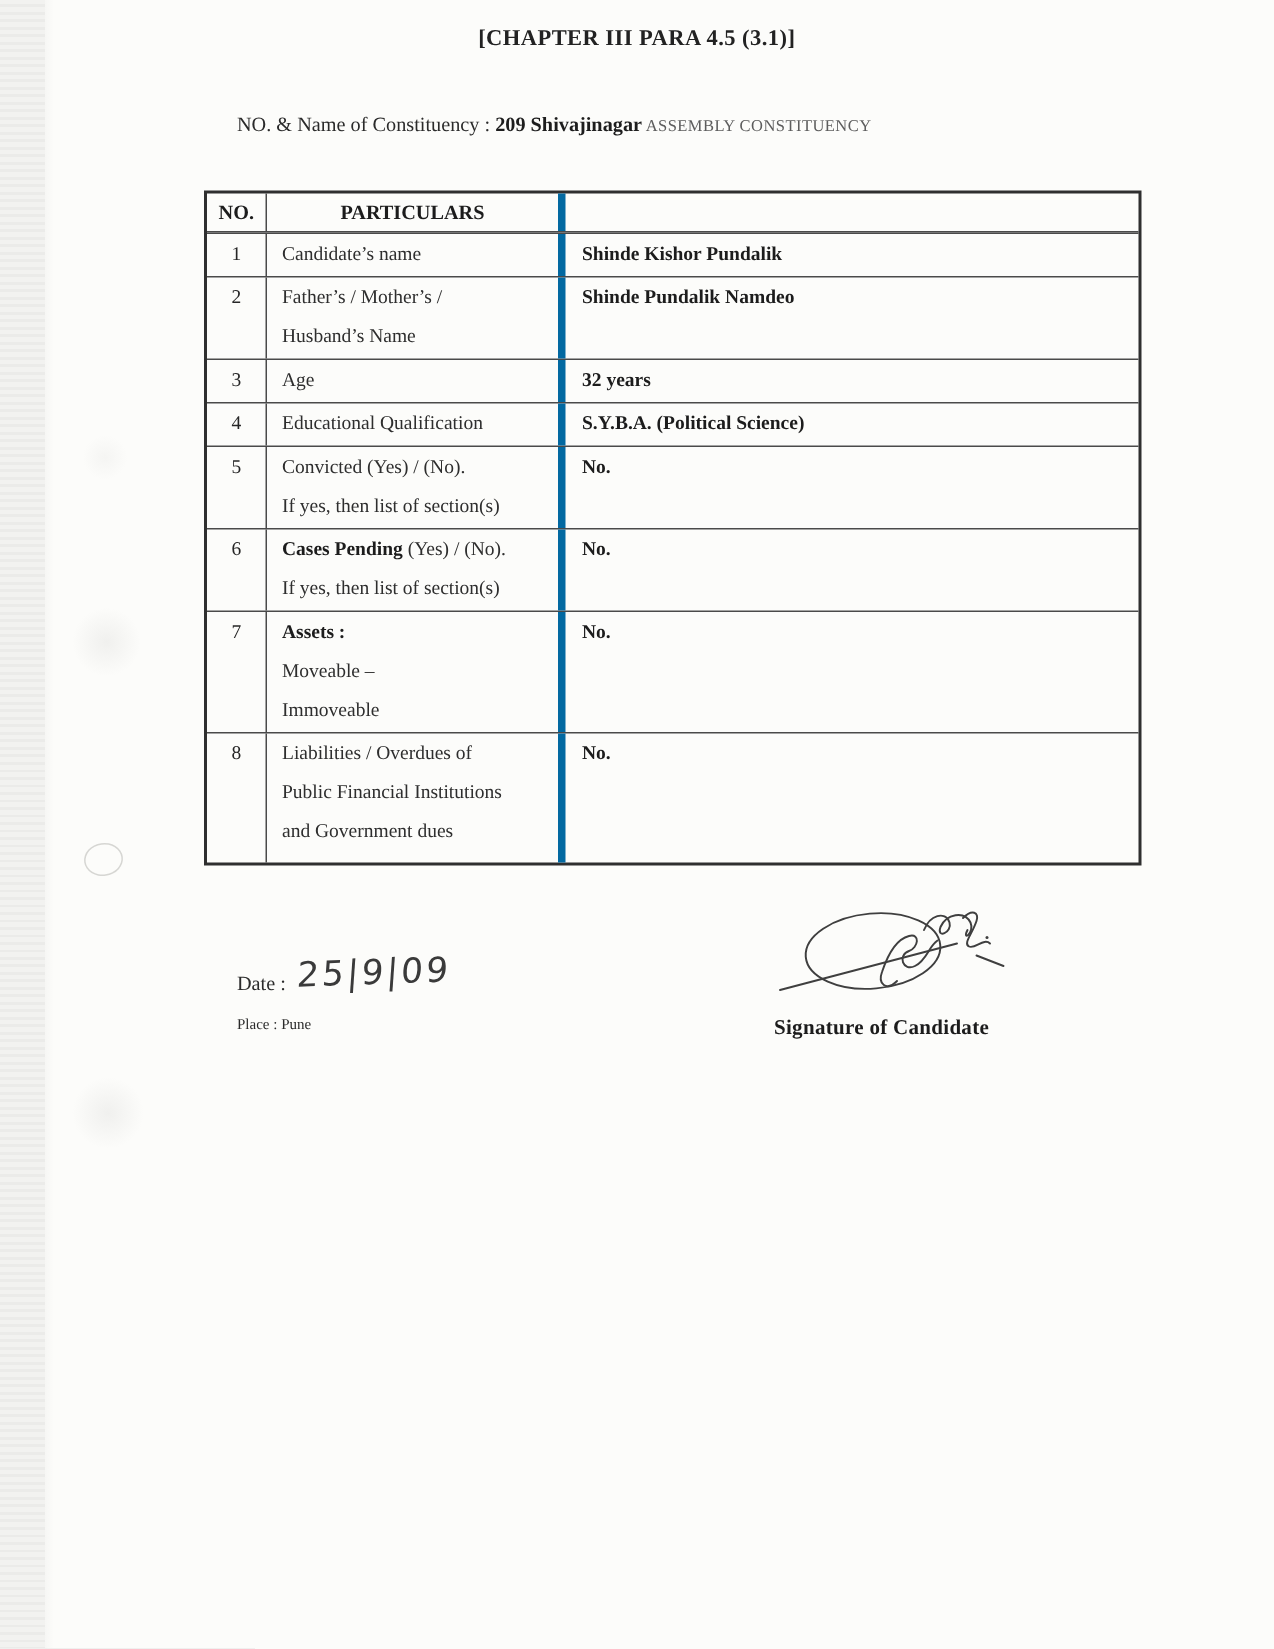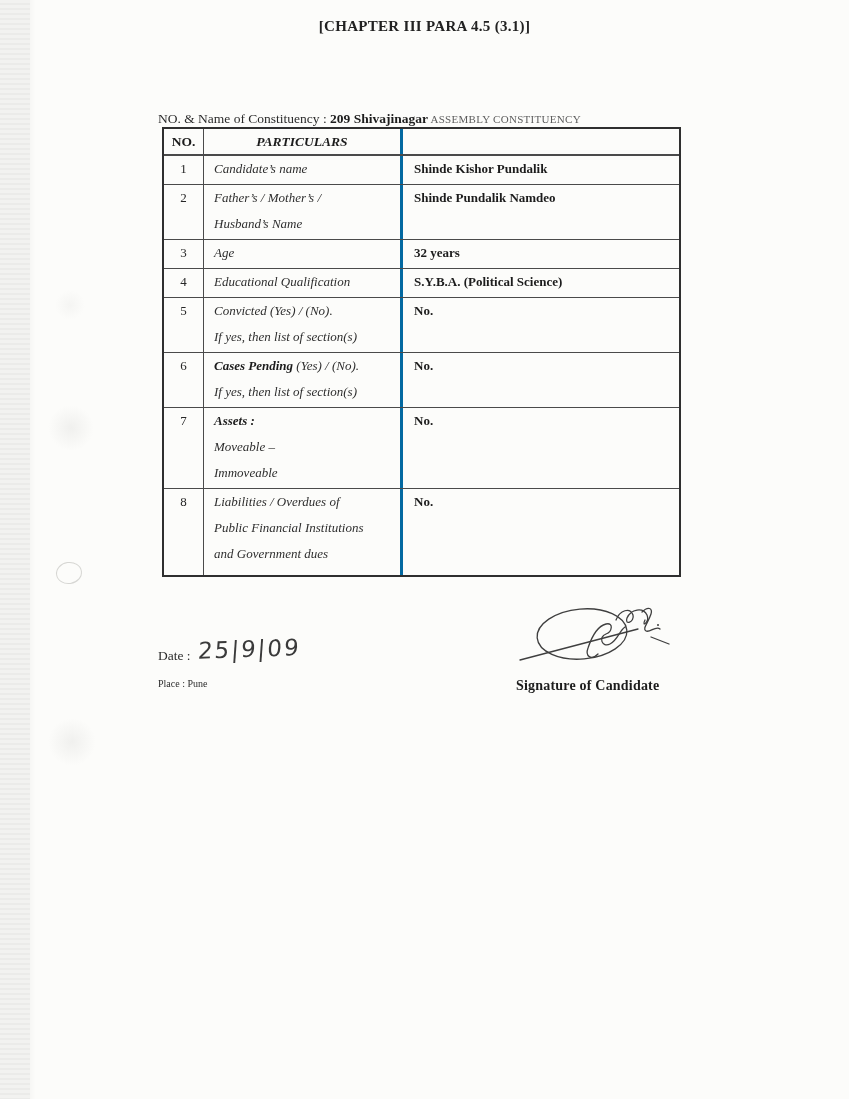--- a/index.html
+++ b/index.html
@@ -22,38 +22,38 @@
     background:radial-gradient(circle, #f0f0ee 0%, rgba(240,240,238,0) 70%);
   }
   .artifact-circle {
     position:absolute; border:1px solid #cfcfcb; border-radius:50%;
     transform:rotate(-8deg); opacity:.85;
   }
   .doc-title {
     position:absolute; top:18px; left:0; width:100%; text-align:center;
     font-size:15px; font-weight:bold; letter-spacing:.3px; color:#222;
   }
-  .constituency { position:absolute; top:75px; left:158px; font-size:13.5px; color:#2b2b2b;margin-top:36px; }
+  .constituency { position:absolute; top:75px; left:158px; font-size:13.5px; color:#2b2b2b; }
   .const-value { font-weight:bold; color:#1d1d1d; }
   .const-suffix { font-size:11px; color:#5d5d5d; letter-spacing:.3px; }
 
   
   .ptable {
-    position:absolute; left:162px; top:127px; width:519px;
+    position:absolute; left:136px; top:127px; width:625px;
     border:2px solid #2f2f2f; box-sizing:border-box; font-size:13px;
   }
   .trow { display:flex; border-top:1px solid #4a4a4a; }
   .trow:first-child { border-top:none; }
   .c-no {
     width:40px; flex:0 0 40px; border-right:1px solid #4a4a4a;
     text-align:center; line-height:26px; box-sizing:border-box;
   }
   .c-part {
-    width:199px; flex:0 0 199px; border-right:3px solid #0369a1;
-    padding:0 4px 2px 10px; box-sizing:border-box; line-height:26px; color:#2e2e2e;font-style:italic;
+    width:199px; flex:0 0 199px; border-right:5px solid #0369a1;
+    padding:0 4px 2px 10px; box-sizing:border-box; line-height:26px; color:#2e2e2e;
   }
   .c-desc { flex:1; padding:0 4px 0 11px; line-height:26px; font-weight:bold; color:#1c1c1c; }
   .trow.header { font-weight:bold; border-bottom:1px solid #4a4a4a; }
   .trow.header > div { line-height:25px; text-align:center; padding:0; font-size:13.5px; color:#1c1c1c; }
   .trow:last-child .c-part { padding-bottom:8px; }
   .seg-b { font-weight:bold; color:#1c1c1c; }
 
   
   .date-label { position:absolute; left:158px; top:648px; font-size:13.5px; color:#2b2b2b; }
   .date-hand {

